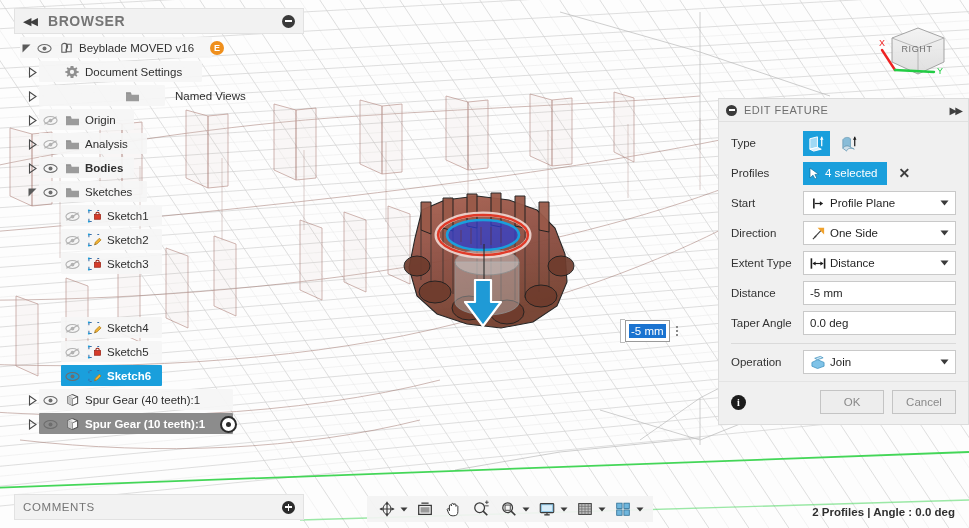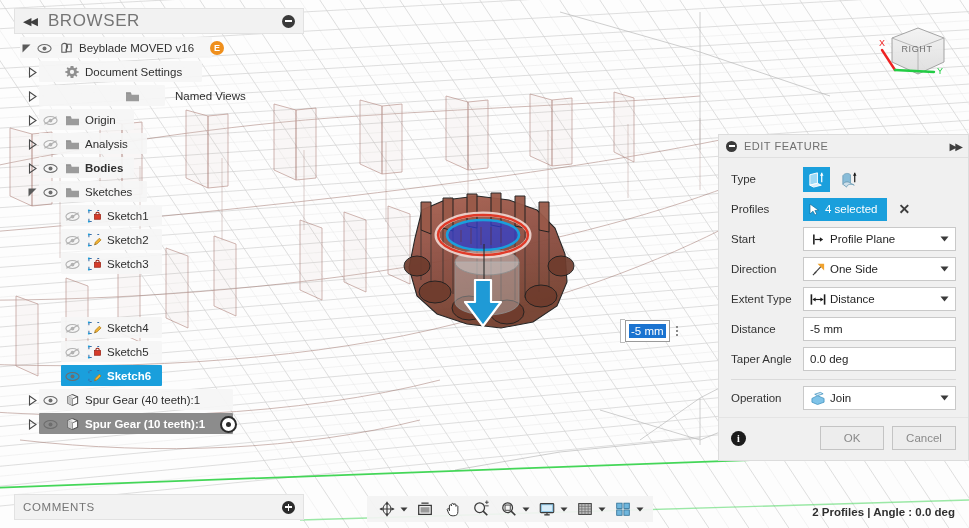--- a/index.html
+++ b/index.html
@@ -18,21 +18,21 @@
   .vp-svg{position:absolute;inset:0;width:969px;height:528px;}
 
   
   .browser-header{
     position:absolute;left:14px;top:8px;width:290px;height:26px;
     background:#f2f2f2;border:1px solid #e2e2e2;
     display:flex;align-items:center;
     box-sizing:border-box;padding:0 8px;
   }
   .browser-header .bh-arrows{color:#3f3f3f;font-size:11px;letter-spacing:-2px;margin-right:12px;}
-  .browser-header .bh-title{color:#757575;font-size:17px;letter-spacing:.6px;flex:1;}
+  .browser-header .bh-title{color:#757575;font-size:14px;letter-spacing:.6px;flex:1;font-weight:bold;}
   .browser-header .bh-min{
     width:13px;height:13px;border-radius:50%;background:#3a3a3a;
     display:flex;align-items:center;justify-content:center;
   }
   .browser-header .bh-min i{display:block;width:7px;height:1.6px;background:#fff;}
 
   .tree{position:absolute;left:14px;top:36px;width:300px;}
   .trow{
     display:flex;align-items:center;height:24px;position:relative;
   }
@@ -62,21 +62,20 @@
     width:13px;height:13px;border-radius:50%;border:2px solid #2b2b2b;background:#fff;
     display:flex;align-items:center;justify-content:center;margin-left:6px;
   }
   .dot-mark i{width:5px;height:5px;border-radius:50%;background:#2b2b2b;display:block;}
 
   
   .efpanel{
     position:absolute;left:718px;top:98px;width:251px;
     background:#f0f0f0;border:1px solid #dcdcdc;
     box-sizing:border-box;
-    margin-top:36px;
   }
   .ef-header{
     height:22px;display:flex;align-items:center;padding:0 7px;
     border-bottom:1px solid #e0e0e0;background:#f0f0f0;
   }
   .ef-header .ef-min{
     width:11px;height:11px;border-radius:50%;background:#3a3a3a;
     display:flex;align-items:center;justify-content:center;margin-right:7px;
   }
   .ef-header .ef-min i{display:block;width:6px;height:1.5px;background:#fff;}

